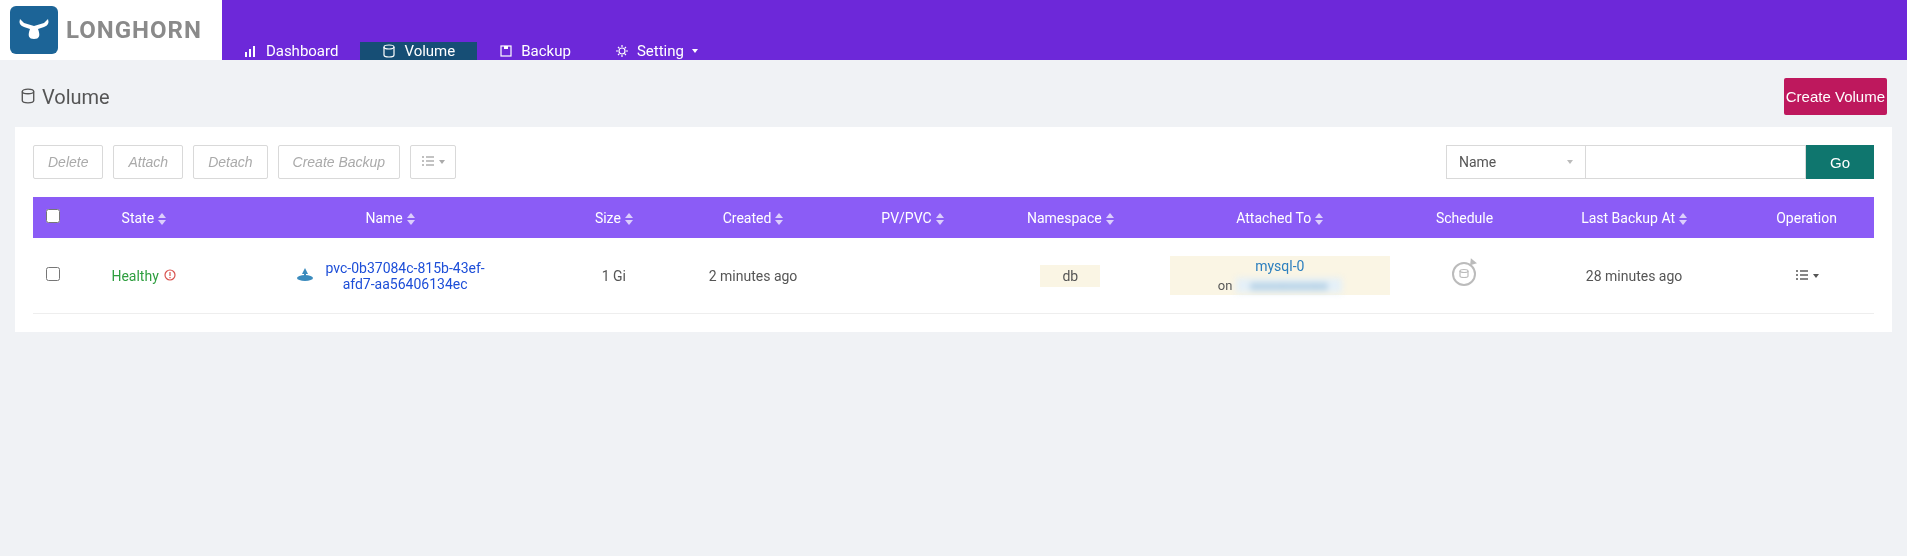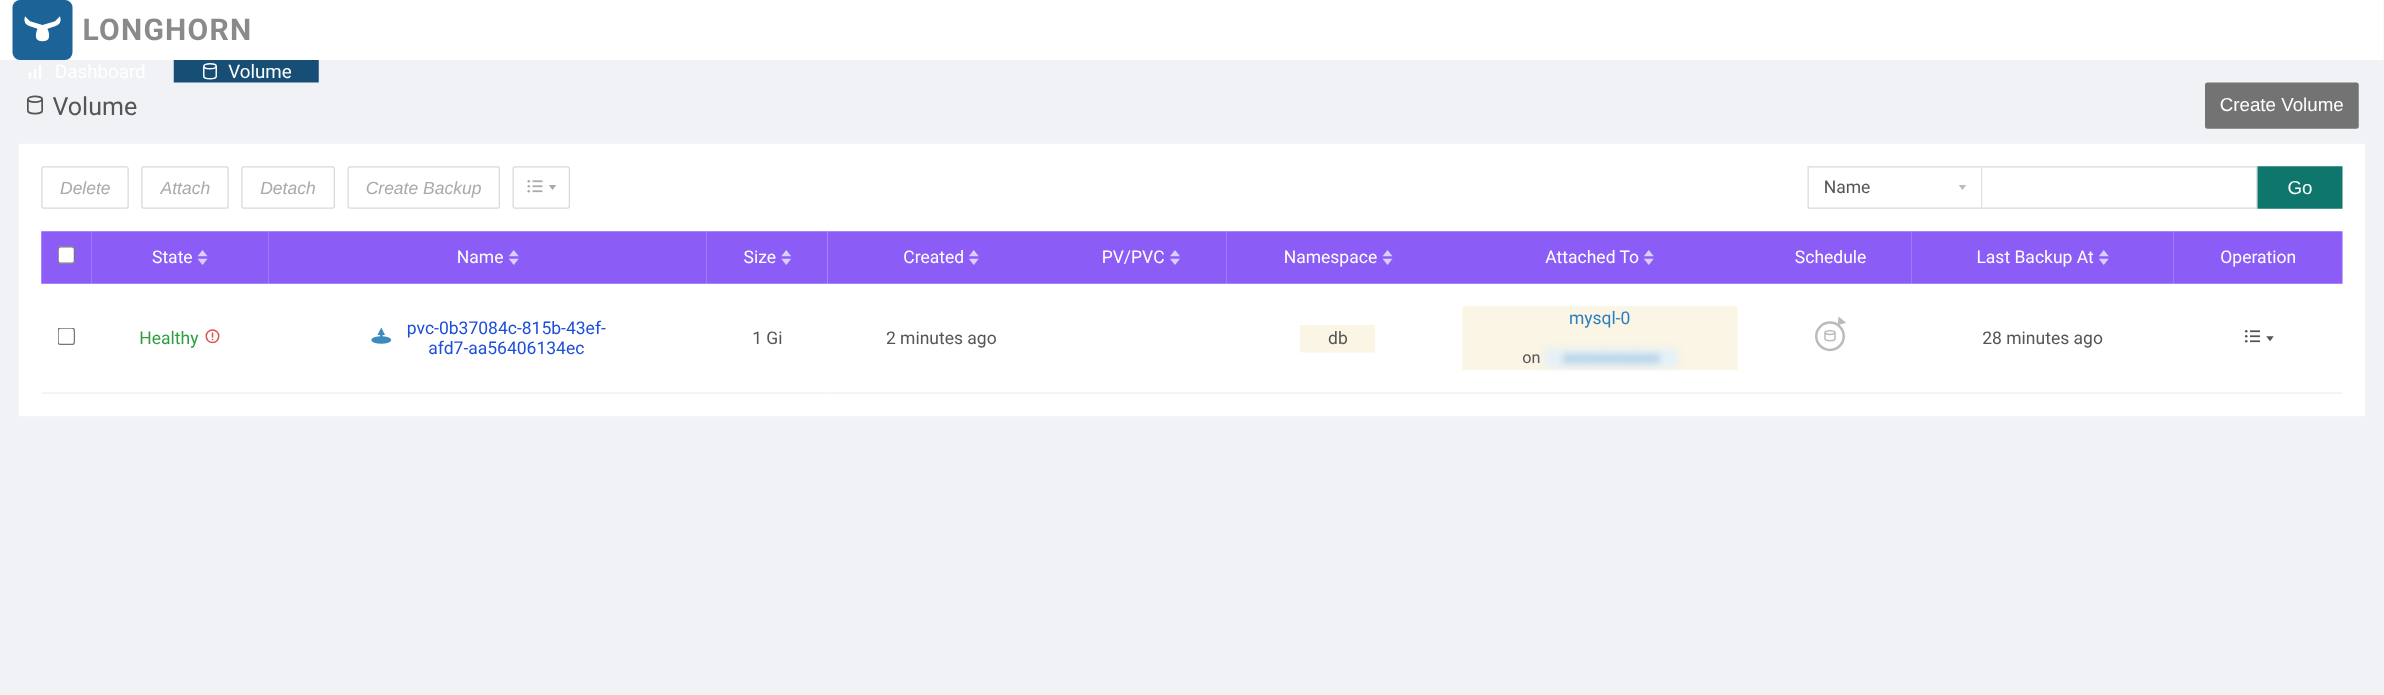--- a/index.html
+++ b/index.html
@@ -1,31 +1,31 @@
 <!DOCTYPE html>
 <html><head>
 <meta charset="utf-8">
 <style>
 * { box-sizing: border-box; margin: 0; padding: 0; }
 body { font-family: -apple-system, BlinkMacSystemFont, "Segoe UI", Roboto, sans-serif; background: #f0f2f5; color: #555; }
 
 
-.header { height: 48px; background: #6d28d9; display: flex; align-items: stretch; flex-direction: column; }
+.header { height: 60px; background: #6d28d9; display: flex; align-items: stretch; }
 .logo-area { background: #fff; display: flex; align-items: center; padding: 0 20px 0 10px; gap: 8px; }
 .logo-icon { width: 48px; height: 48px; background: #1c6497; border-radius: 6px; display: flex; align-items: center; justify-content: center; }
 .logo-text { font-size: 24px; font-weight: 700; letter-spacing: 1px; color: #8a8a8a; }
 .nav { display: flex; align-items: flex-end; }
 .nav-item { display: flex; align-items: center; gap: 8px; padding: 0 22px; color: #fff; font-size: 15px; cursor: pointer; }
 .nav-item.active { background: #164e75; }
 .nav-icon { display: inline-flex; }
 
 
 .page-bar { display: flex; align-items: center; justify-content: space-between; padding: 18px 20px 12px 20px; }
 .page-title { display: flex; align-items: center; gap: 6px; font-size: 20px; color: #555; }
-.btn-primary { background: #737373; color: #fff; border: none; padding: 10px 12px; font-size: 15px; border-radius: 2px; cursor: pointer; }
+.btn-primary { background: #be185d; color: #fff; border: none; padding: 10px 2px; font-size: 15px; border-radius: 2px; cursor: pointer; }
 
 
 .card { background: #fff; margin: 0 15px 20px 15px; padding: 18px; }
 
 
 .toolbar { display: flex; justify-content: space-between; align-items: center; margin-bottom: 18px; }
 .toolbar-left { display: flex; gap: 10px; }
 .btn { border: 1px solid #d9d9d9; background: #fff; color: #aaa; padding: 8px 14px; font-size: 14px; border-radius: 2px; cursor: default; font-style: italic; }
 .btn.icon-only { padding: 8px 10px; display: flex; align-items: center; gap: 4px; }
 .toolbar-right { display: flex; align-items: stretch; }
@@ -42,21 +42,21 @@
 .table th .sort::after { content: ""; border-left: 4px solid transparent; border-right: 4px solid transparent; border-top: 5px solid #fff; }
 .table td { padding: 18px 10px; font-size: 14px; text-align: center; vertical-align: middle; border-bottom: 1px solid #eee; }
 .checkbox { width: 14px; height: 14px; }
 .state-healthy { color: #2e9e3f; }
 .alert-icon { color: #d9534f; margin-left: 2px; }
 .link { color: #1d4ed8; cursor: pointer; }
 .name-cell { display: flex; align-items: center; gap: 10px; justify-content: center; }
 .vol-icon { color: #3b8bbd; font-size: 18px; }
 .tag { background: #faf5e4; padding: 3px 22px; display: inline-block; }
 .attached-cell .workload { color: #2c7fbf; }
-.attached-cell .node-line { color: #2c7fbf; font-size: 13px; margin-top: 16px; }
+.attached-cell .node-line { color: #2c7fbf; font-size: 13px; margin-top: 4px; }
 .attached-cell .node-line .onw { color: #555; margin-right: 4px; }
 .blur { filter: blur(3px); background:#e5f0f8; color:#6aa0c8; padding: 0 14px; }
 .sched-icon { color: #999; font-size: 20px; display:inline-block; border:2px solid #bbb; border-radius:50%; width:24px; height:24px; line-height:20px; position:relative; }
 .sched-icon::after { content:""; position:absolute; top:-4px; right:-2px; border-top:6px solid #bbb; border-left:4px solid transparent; border-right:4px solid transparent; transform: rotate(40deg); }
 .op-icon { color: #555; display:inline-flex; align-items:center; gap:4px; cursor:pointer; }
 .caret-sm { display:inline-block; border-top:4px solid currentColor; border-left:3px solid transparent; border-right:3px solid transparent; }
 </style>
 </head>
 <body>
 
@@ -81,20 +81,39 @@
       <span>Dashboard</span>
     </div>
     <div class="nav-item active">
       <span class="nav-icon">
           <svg width="14" height="14" viewBox="0 0 14 14">
             <ellipse cx="7" cy="3" rx="5" ry="2" fill="none" stroke="#fff" stroke-width="1.2"></ellipse>
             <path d="M2 3 V11 A5 2 0 0 0 12 11 V3" fill="none" stroke="#fff" stroke-width="1.2"></path>
           </svg>
         </span>
       <span>Volume</span>
+    </div>
+    <div class="nav-item">
+      <span class="nav-icon">
+          <svg width="14" height="14" viewBox="0 0 14 14">
+            <rect x="2" y="2" width="10" height="10" fill="none" stroke="#fff" stroke-width="1.2"></rect>
+            <rect x="5" y="2" width="4" height="3" fill="#fff"></rect>
+          </svg>
+        </span>
+      <span>Backup</span>
+    </div>
+    <div class="nav-item">
+      <span class="nav-icon">
+          <svg width="14" height="14" viewBox="0 0 14 14">
+            <circle cx="7" cy="7" r="3" fill="none" stroke="#fff" stroke-width="1.2"></circle>
+            <path d="M7 1v2M7 11v2M1 7h2M11 7h2M3 3l1.4 1.4M9.6 9.6L11 11M11 3L9.6 4.4M4.4 9.6L3 11" stroke="#fff" stroke-width="1.2"></path>
+          </svg>
+        </span>
+      <span>Setting</span>
+      <span class="caret-sm" style="color:#fff"></span>
     </div>
   </div>
 </div>
 
 <div class="page-bar">
   <div class="page-title">
     <span><svg width="16" height="16" viewBox="0 0 14 14">
           <ellipse cx="7" cy="3" rx="5" ry="2" fill="none" stroke="#555" stroke-width="1.2"></ellipse>
           <path d="M2 3 V11 A5 2 0 0 0 12 11 V3" fill="none" stroke="#555" stroke-width="1.2"></path>
         </svg></span>

